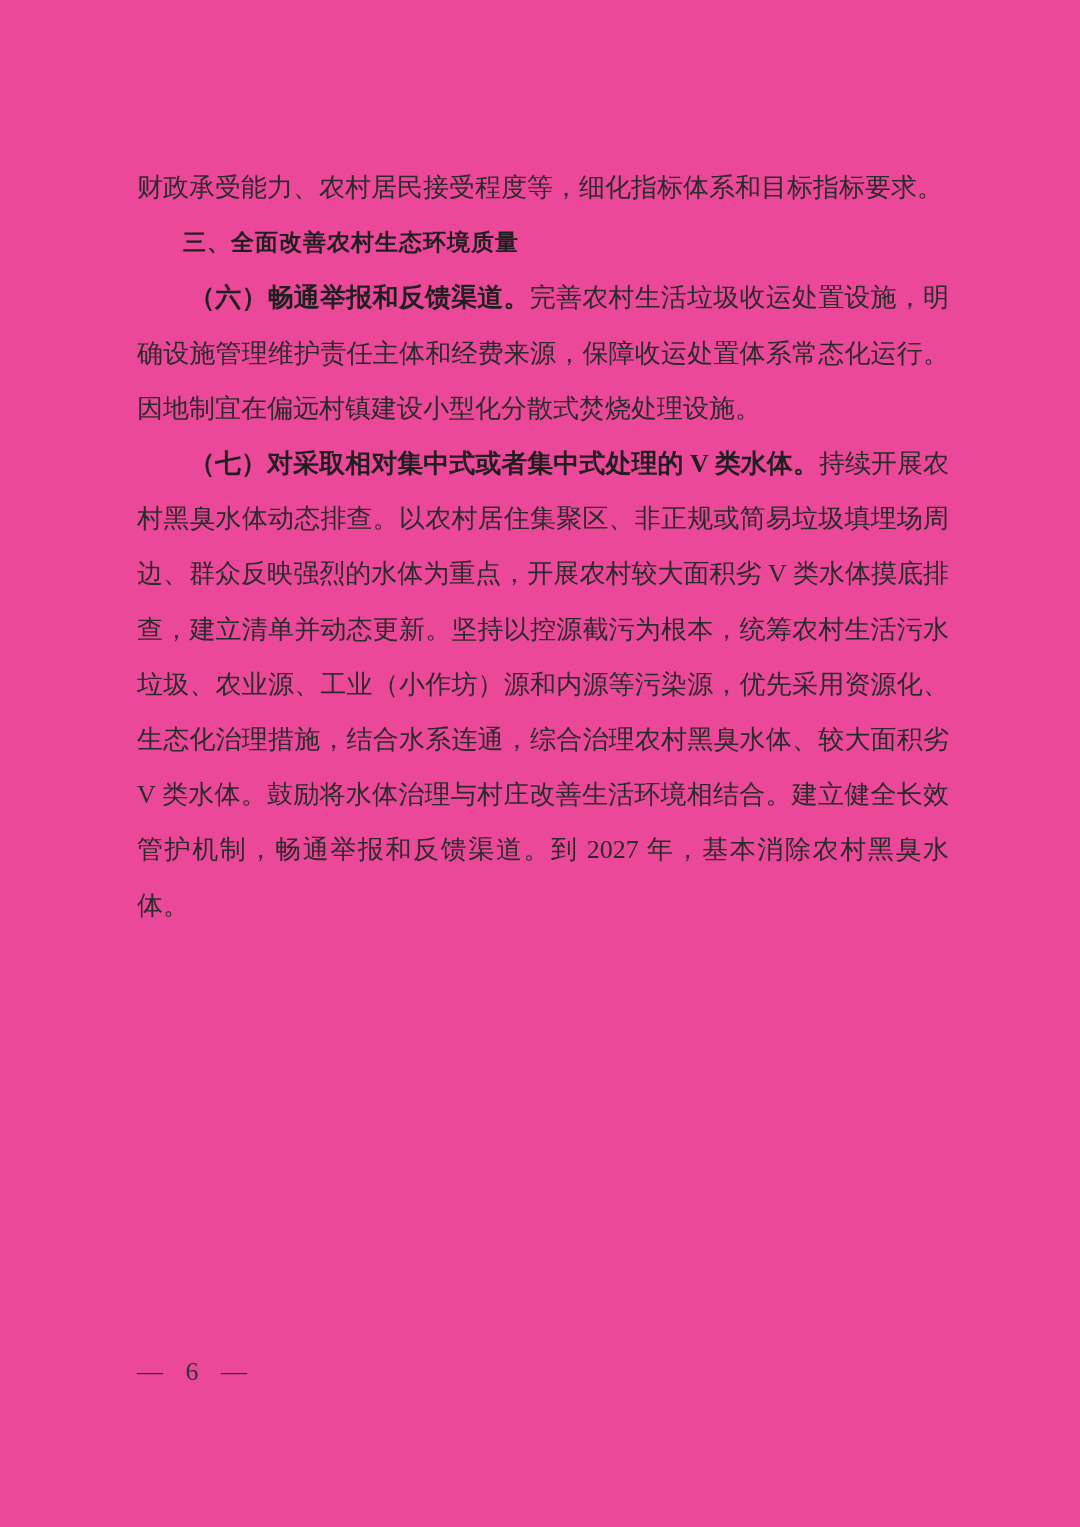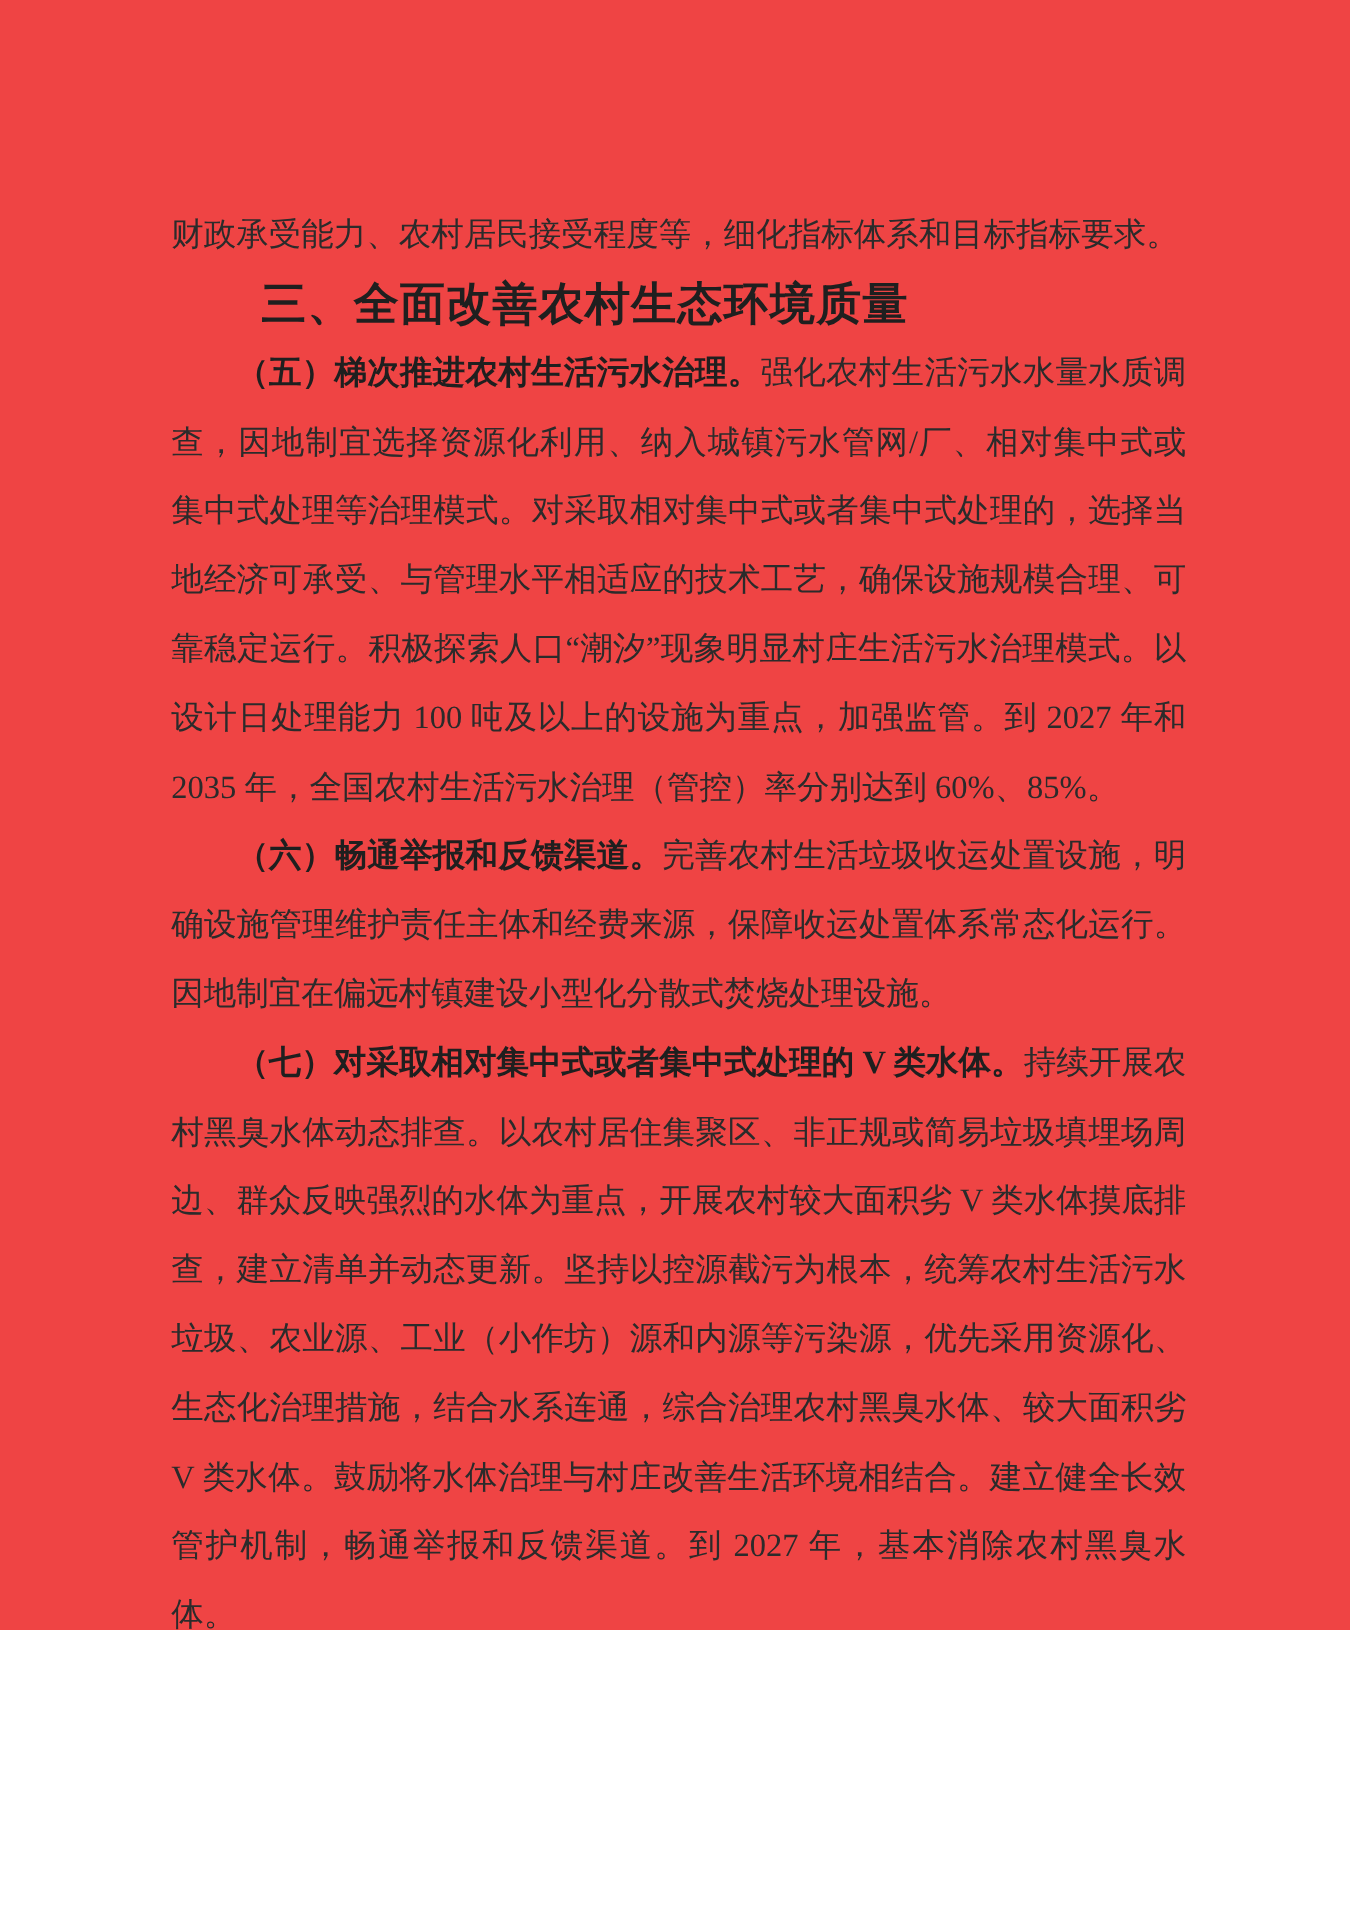--- a/index.html
+++ b/index.html
@@ -3,22 +3,22 @@
 <meta charset="utf-8">
 <style>
   html, body {
     margin: 0;
     padding: 0;
     background: #ffffff;
   }
   .page {
     position: relative;
     width: 1080px;
-    height: 1304px;
-    background: #ef4444;
+    height: 1527px;
+    background: #ec4899;
     overflow: hidden;
     font-family: "Liberation Serif", "DejaVu Serif", serif;
     color: #2b2b2b;
   }
   .content {
     position: absolute;
     left: 137px;
     top: 160px;
     width: 812px;
   }
@@ -28,21 +28,21 @@
     line-height: 55.2px;
     text-align: justify;
     text-indent: 2em;
     word-break: break-all;
   }
   .para.no-indent {
     text-indent: 0;
   }
   .heading {
     margin: 0;
-    font-size: 36px;
+    font-size: 23px;
     line-height: 55.2px;
     font-weight: 700;
     text-indent: 2em;
     letter-spacing: 1px;
     color: #1f1f1f;
     font-family: "Liberation Sans", "DejaVu Sans", sans-serif;
   }
   .lead {
     font-weight: 700;
     color: #1f1f1f;
@@ -61,21 +61,20 @@
 </head>
 <body>
 
 <div class="page">
   <div class="content">
 
     <p class="para no-indent">财政承受能力、农村居民接受程度等，细化指标体系和目标指标要求。</p>
 
     <h2 class="heading">三、全面改善农村生态环境质量</h2>
 
-    <p class="para"><span class="lead">（五）梯次推进农村生活污水治理。</span><span>强化农村生活污水水量水质调查，因地制宜选择资源化利用、纳入城镇污水管网/厂、相对集中式或集中式处理等治理模式。对采取相对集中式或者集中式处理的，选择当地经济可承受、与管理水平相适应的技术工艺，确保设施规模合理、可靠稳定运行。积极探索人口“潮汐”现象明显村庄生活污水治理模式。以设计日处理能力 100 吨及以上的设施为重点，加强监管。到 2027 年和 2035 年，全国农村生活污水治理（管控）率分别达到 60%、85%。</span></p>
 
     <p class="para"><span class="lead">（六）畅通举报和反馈渠道。</span><span>完善农村生活垃圾收运处置设施，明确设施管理维护责任主体和经费来源，保障收运处置体系常态化运行。因地制宜在偏远村镇建设小型化分散式焚烧处理设施。</span></p>
 
     <p class="para"><span class="lead">（七）对采取相对集中式或者集中式处理的 V 类水体。</span><span>持续开展农村黑臭水体动态排查。以农村居住集聚区、非正规或简易垃圾填埋场周边、群众反映强烈的水体为重点，开展农村较大面积劣 V 类水体摸底排查，建立清单并动态更新。坚持以控源截污为根本，统筹农村生活污水垃圾、农业源、工业（小作坊）源和内源等污染源，优先采用资源化、生态化治理措施，结合水系连通，综合治理农村黑臭水体、较大面积劣 V 类水体。鼓励将水体治理与村庄改善生活环境相结合。建立健全长效管护机制，畅通举报和反馈渠道。到 2027 年，基本消除农村黑臭水体。</span></p>
 
   </div>
 
   <div class="page-number">— 6 —</div>
 </div>
 

